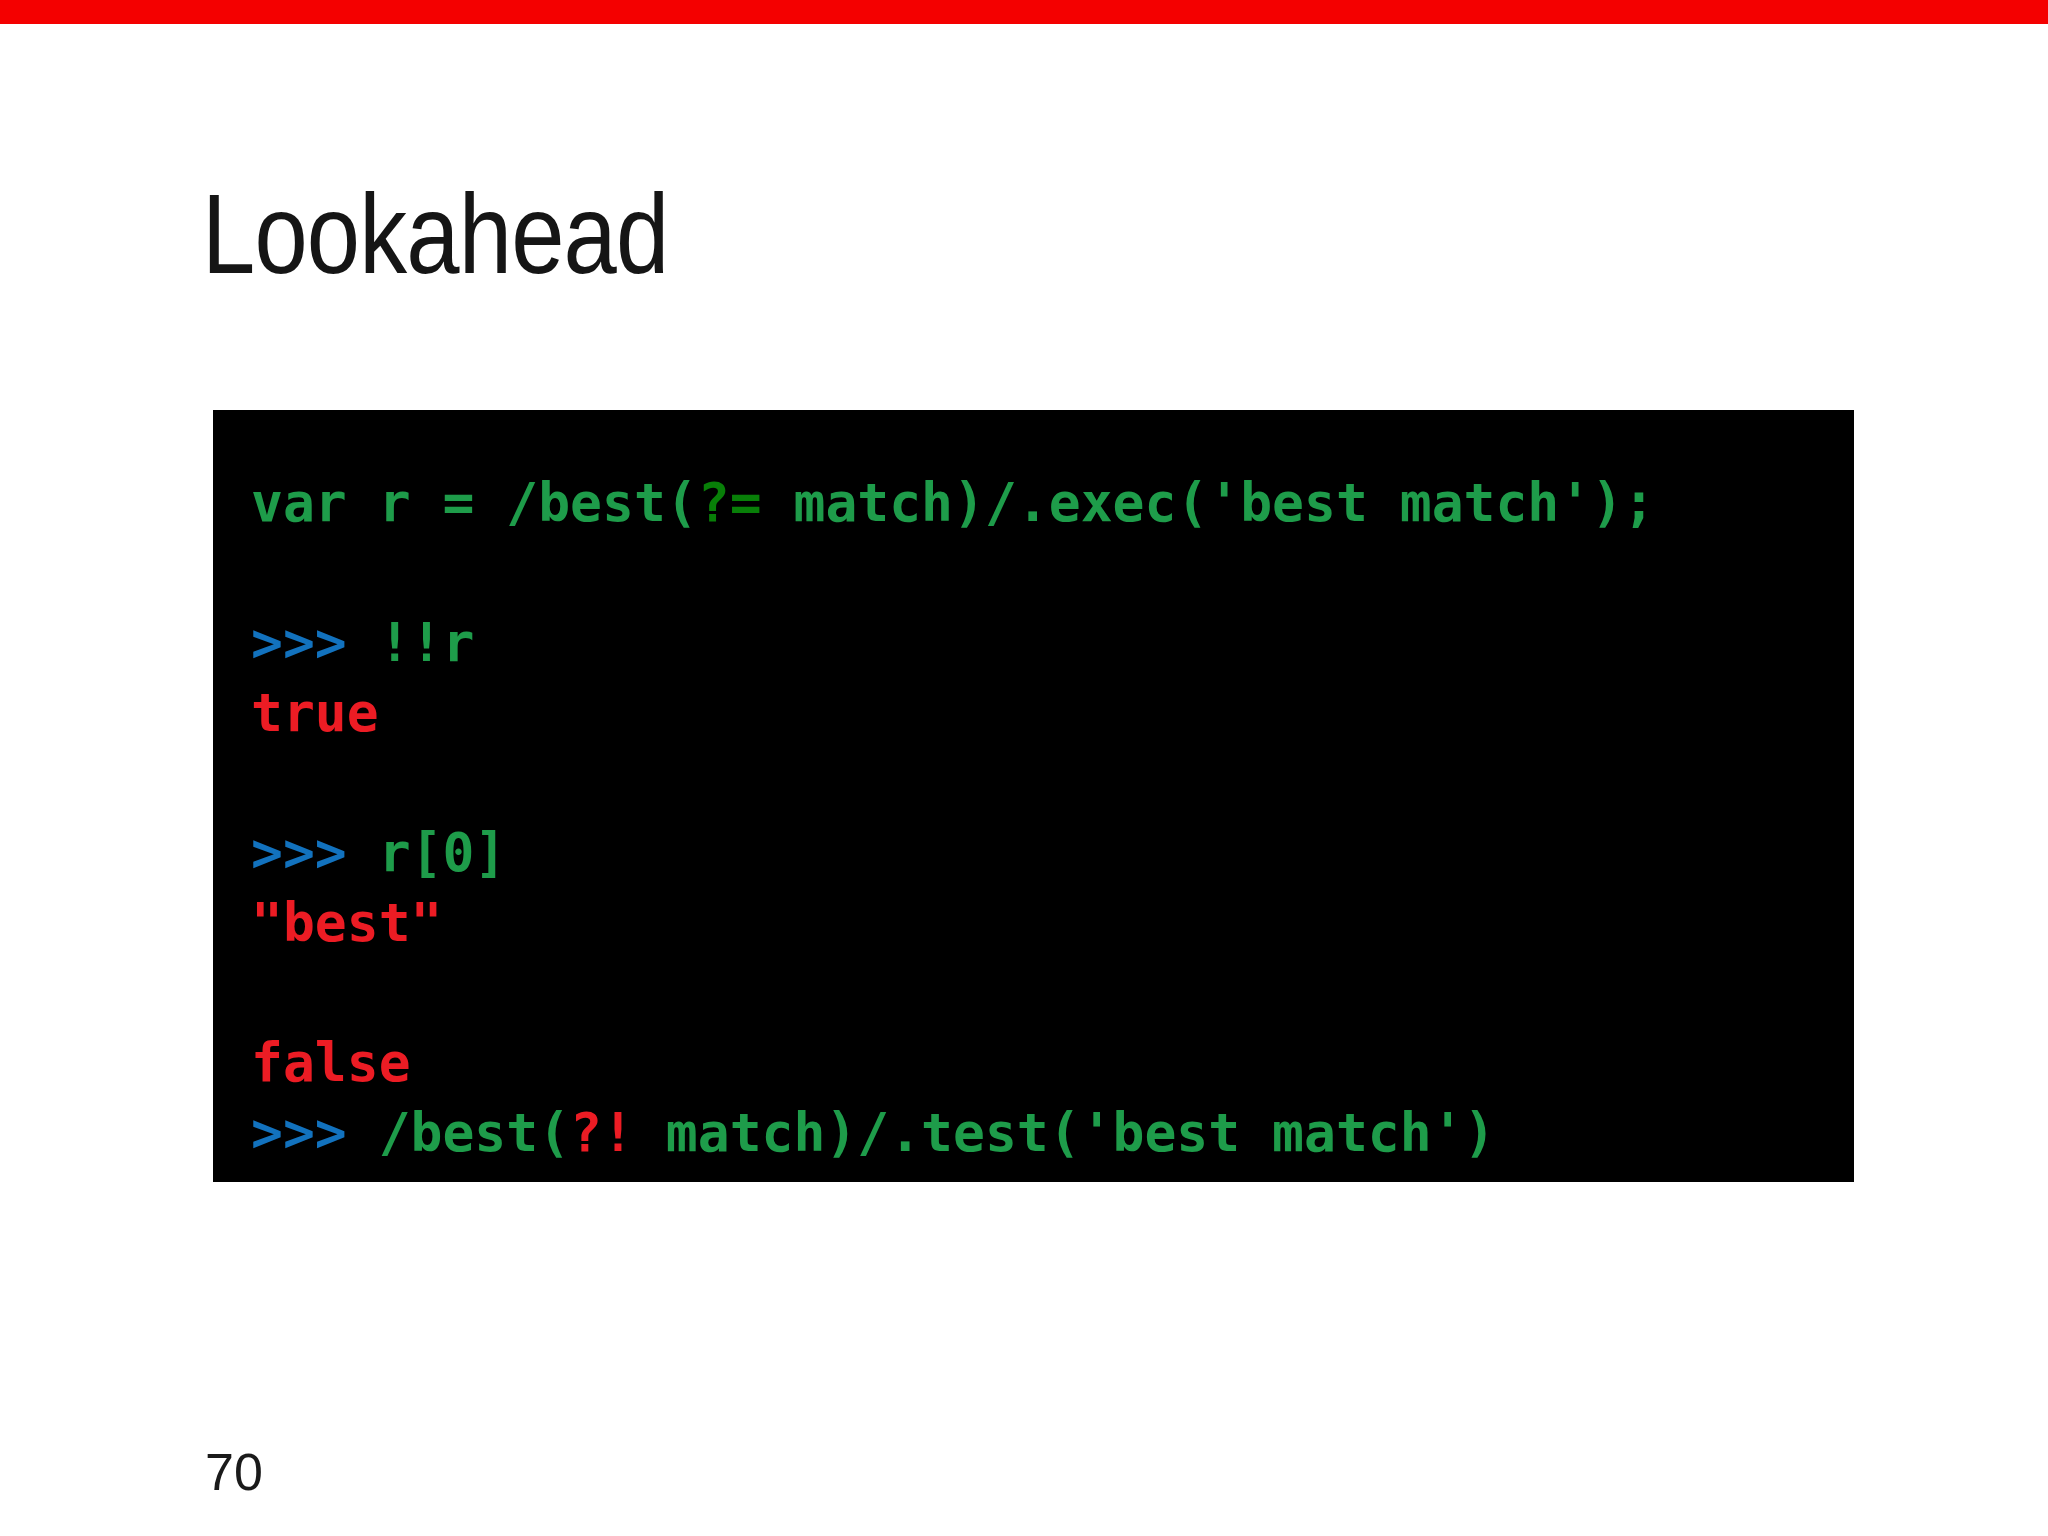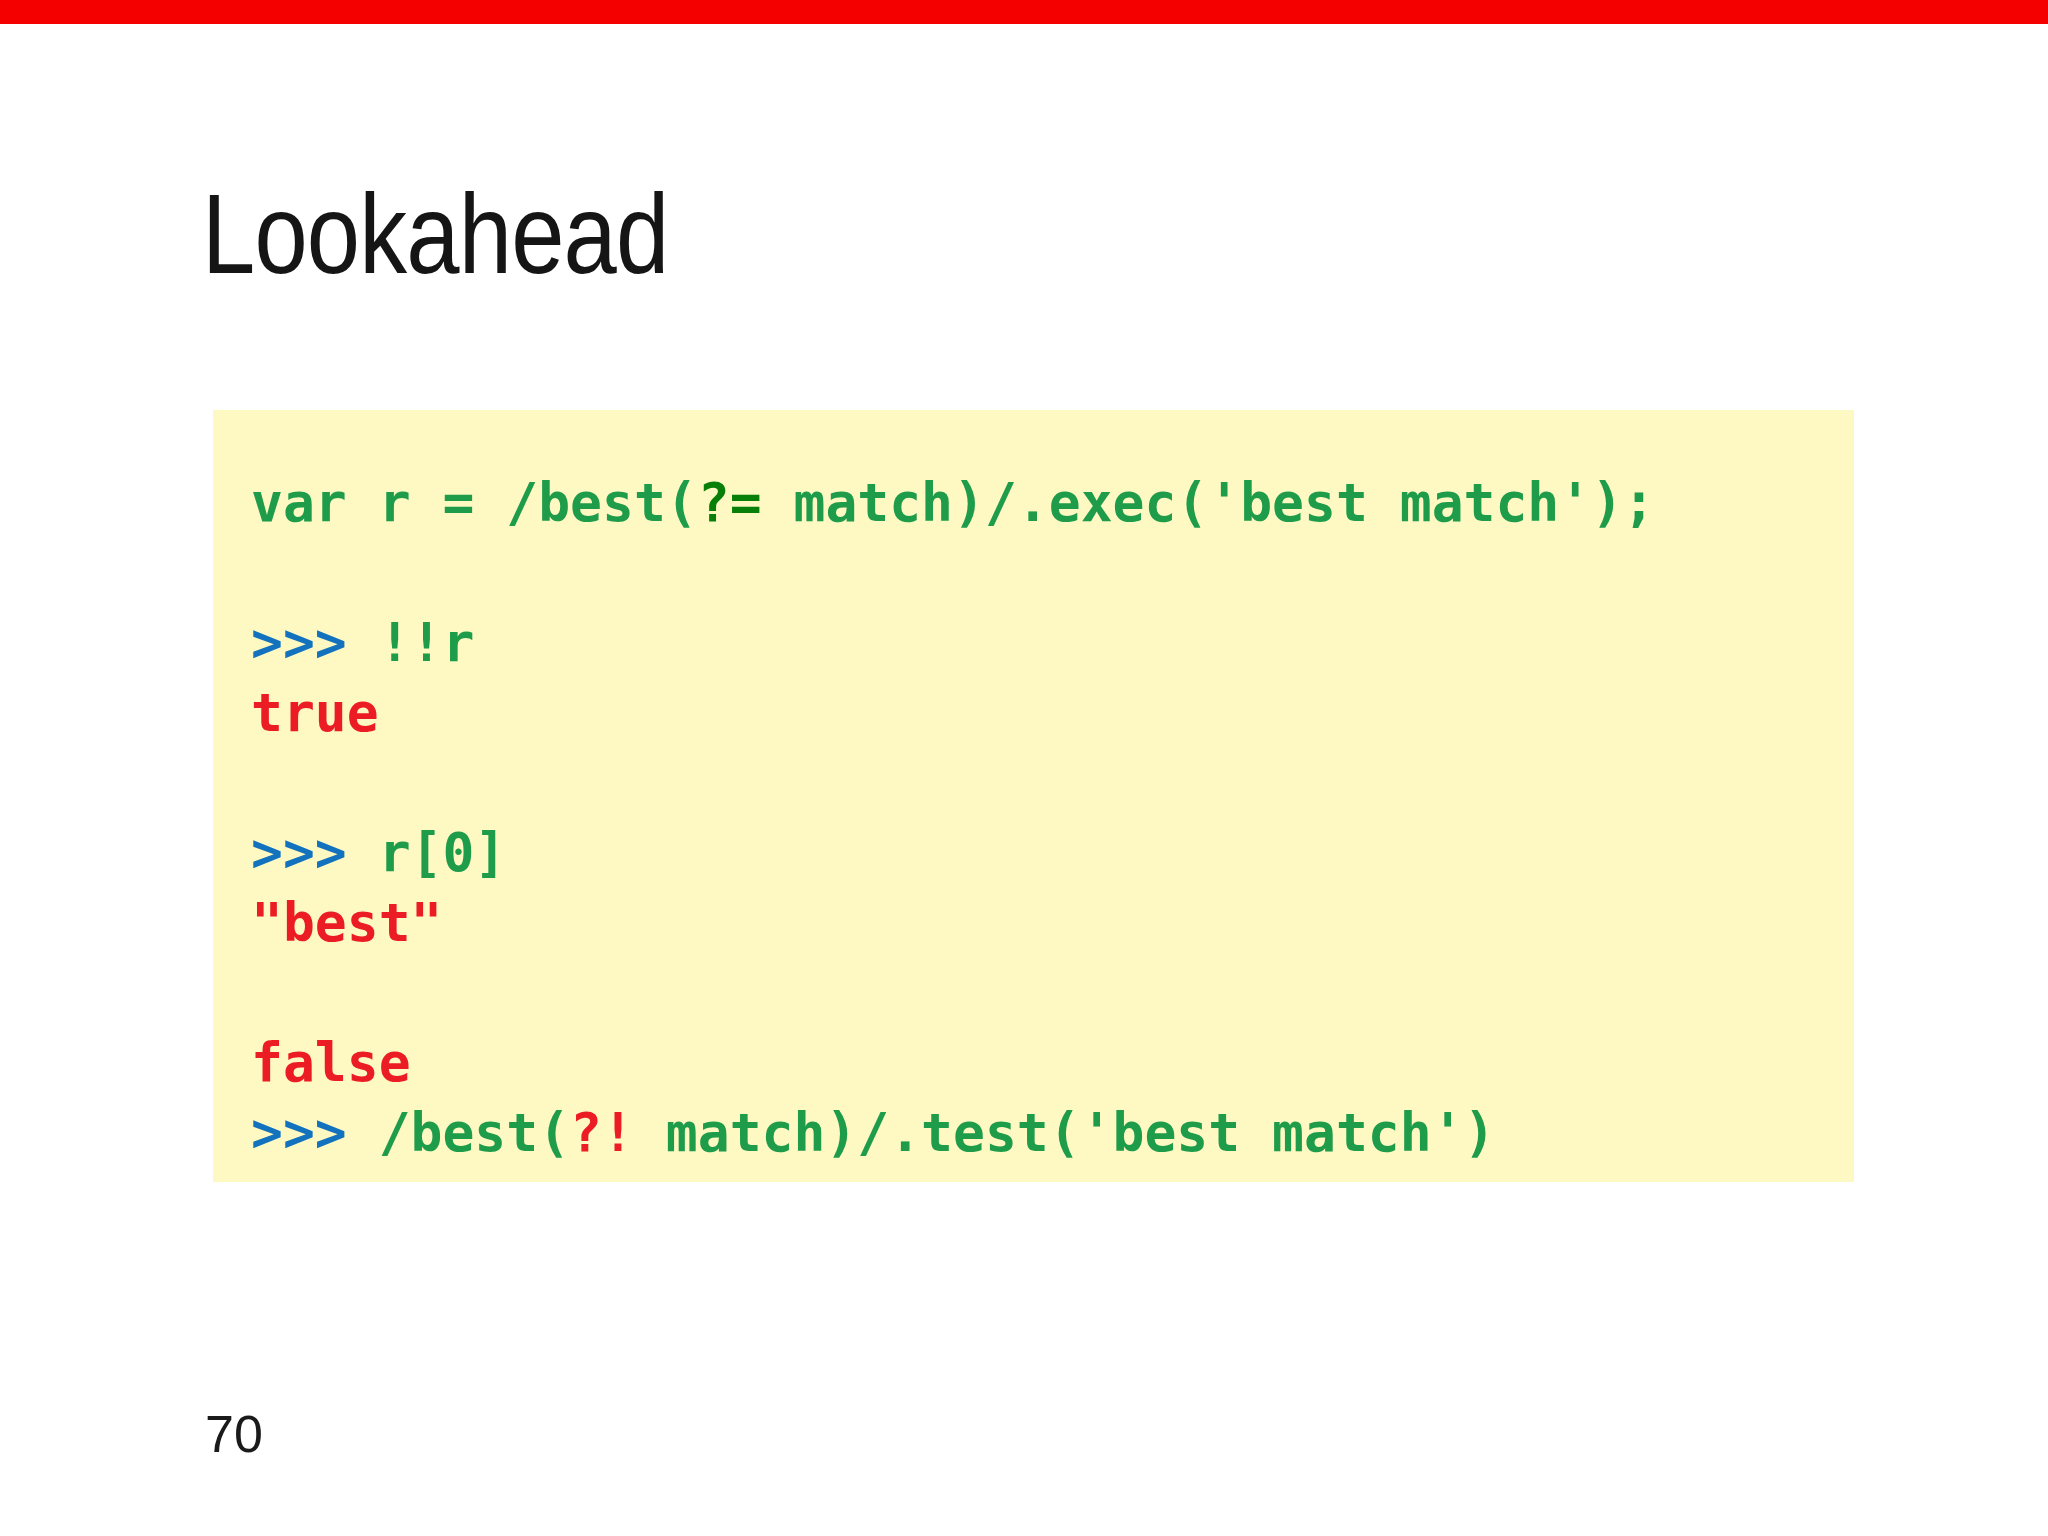--- a/index.html
+++ b/index.html
@@ -50,33 +50,33 @@
   .code-line {
     font-family: "DejaVu Sans Mono", "Liberation Mono", monospace;
     font-weight: bold;
     font-size: 53px;
     line-height: 70px;
     white-space: pre;
   }
   .page-number {
     position: absolute;
     left: 205px;
-    top: 1406px;
+    top: 1444px;
     font-size: 52px;
     line-height: 1.1;
     color: #1a1a1a;
   }
 </style>
 </head>
 <body>
 
 <div class="slide">
   <div class="accent-bar" style="background: rgb(244, 0, 0);"></div>
   <h1 class="title" style="margin:0;">Lookahead</h1>
-  <div class="code-block" style="background: #fef9c3;">
+  <div class="code-block" style="background: #000000;">
       <div class="code-line"><span style="color: rgb(30, 156, 74);">var r = /best(</span><span style="color: rgb(8, 127, 8);">?=</span><span style="color: rgb(30, 156, 74);"> match)/.exec('best match');</span></div>
       <div class="code-line">&nbsp;</div>
       <div class="code-line"><span style="color: rgb(18, 114, 190);">&gt;&gt;&gt; </span><span style="color: rgb(30, 156, 74);">!!r</span></div>
       <div class="code-line"><span style="color: rgb(236, 28, 36);">true</span></div>
       <div class="code-line">&nbsp;</div>
       <div class="code-line"><span style="color: rgb(18, 114, 190);">&gt;&gt;&gt; </span><span style="color: rgb(30, 156, 74);">r[0]</span></div>
       <div class="code-line"><span style="color: rgb(236, 28, 36);">"best"</span></div>
       <div class="code-line">&nbsp;</div>
       <div class="code-line"><span style="color: rgb(236, 28, 36);">false</span></div>
       <div class="code-line"><span style="color: rgb(18, 114, 190);">&gt;&gt;&gt; </span><span style="color: rgb(30, 156, 74);">/best(</span><span style="color: rgb(236, 28, 36);">?!</span><span style="color: rgb(30, 156, 74);"> match)/.test('best match')</span></div>

